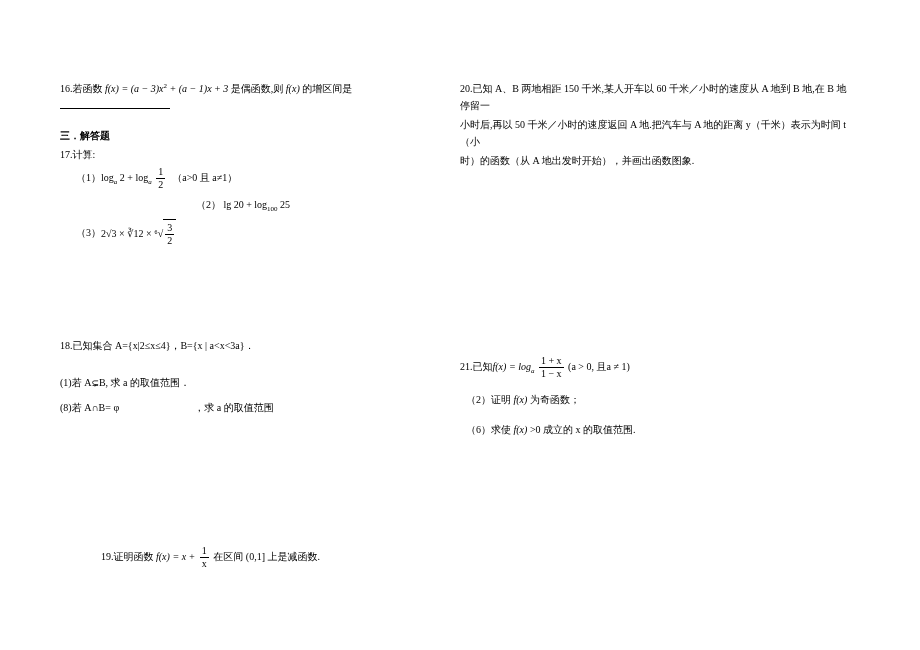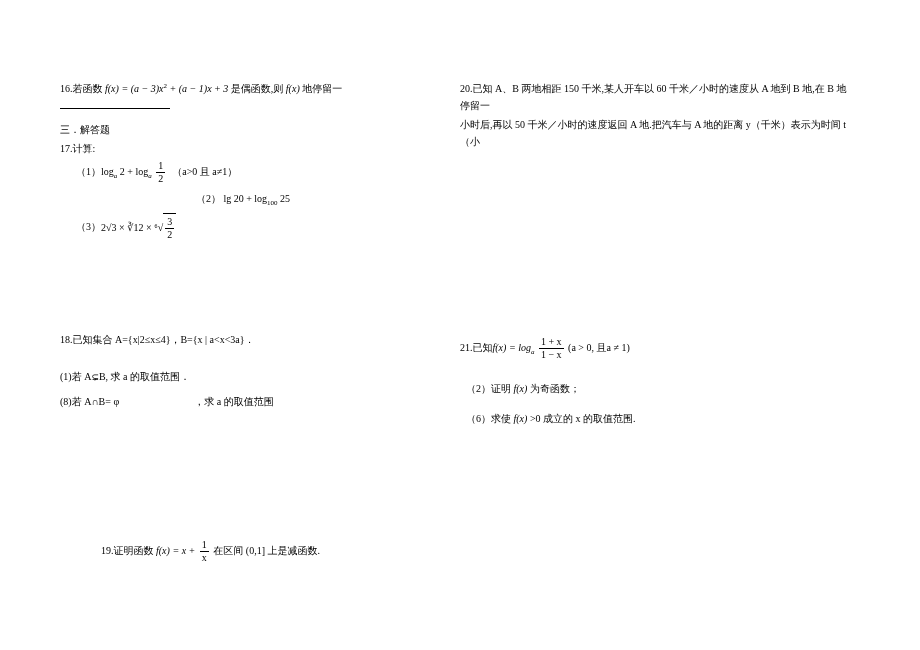--- a/index.html
+++ b/index.html
@@ -31,22 +31,22 @@
     .col-right {
       width: 460px;
       padding-left: 20px;
       padding-right: 50px;
     }
     .line {
       line-height: 1.7;
       margin-bottom: 2px;
     }
     .section-title {
-      font-weight: normal;
-      margin-top: 8px;
+      font-weight: bold;
+      margin-top: 14px;
       margin-bottom: 2px;
       line-height: 1.6;
     }
     .q-block {
       margin-bottom: 6px;
     }
     .sub {
       padding-left: 16px;
       line-height: 2.0;
       white-space: nowrap;
@@ -117,21 +117,21 @@
 <div class="page">
   <div class="col col-left">
 
     <div class="line q-block">
       <span>16.若函数</span>
       <span class="math">
         <span>f(x) = (a − 3)x</span><sup class="ss rm">2</sup><span> + (a − 1)x + 3</span>
       </span>
       <span>是偶函数,则</span>
       <span class="math">f(x)</span>
-      <span>地停留一</span>
+      <span>的增区间是</span>
       <span class="blank"></span>
     </div>
 
     <div class="section-title">三．解答题</div>
 
     <div class="q-block">
       <div class="line">17.计算:</div>
 
       <div class="sub-tall">
         <span>（1）</span>
@@ -195,37 +195,38 @@
       <span>上是减函数.</span>
     </div>
 
   </div>
 
   <div class="col col-right">
 
     <div class="q-block">
       <div class="line">20.已知 A、B 两地相距 150 千米,某人开车以 60 千米／小时的速度从 A 地到 B 地,在 B 地停留一</div>
       <div class="line">小时后,再以 50 千米／小时的速度返回 A 地.把汽车与 A 地的距离 y（千米）表示为时间 t（小</div>
+      <div class="line">时）的函数（从 A 地出发时开始），并画出函数图象.</div>
     </div>
 
     <div class="q-block gap-21">
       <div class="sub-tall" style="padding-left:0;">
         <span>21.已知</span>
         <span class="math">
           <span>f(x) = log</span><sub class="ss">a</sub>
           <span class="frac">
             <span class="num">1 + x</span>
             <span class="den">1 − x</span>
           </span>
           <span class="rm">(a &gt; 0, 且a ≠ 1)</span>
         </span>
       </div>
 
 
-      <div class="sub" style="margin-top:18px; padding-left:6px;">
+      <div class="sub" style="margin-top:10px; padding-left:6px;">
         <span>（2）证明</span>
         <span class="math">f(x)</span>
         <span>为奇函数；</span>
       </div>
 
       <div class="sub" style="margin-top:10px; padding-left:6px;">
         <span>（6）求使</span>
         <span class="math">f(x)</span>
         <span>&gt;0 成立的 x 的取值范围.</span>
       </div>

